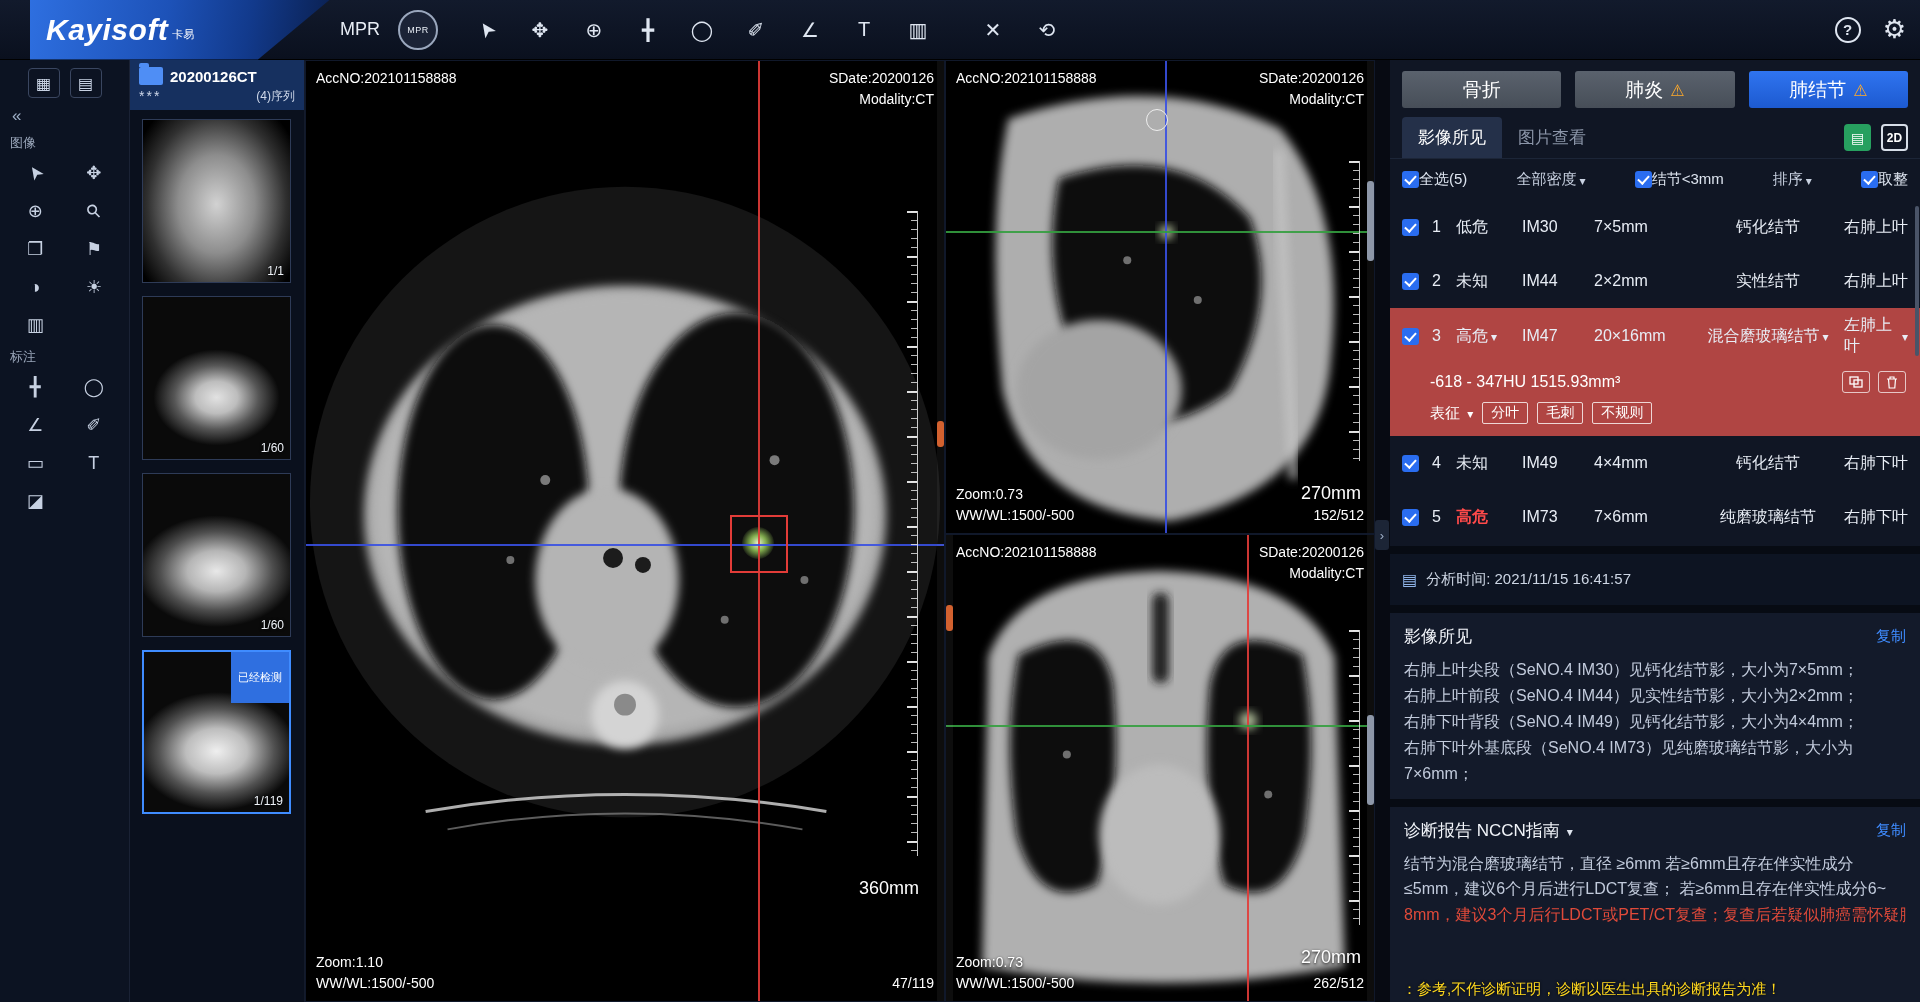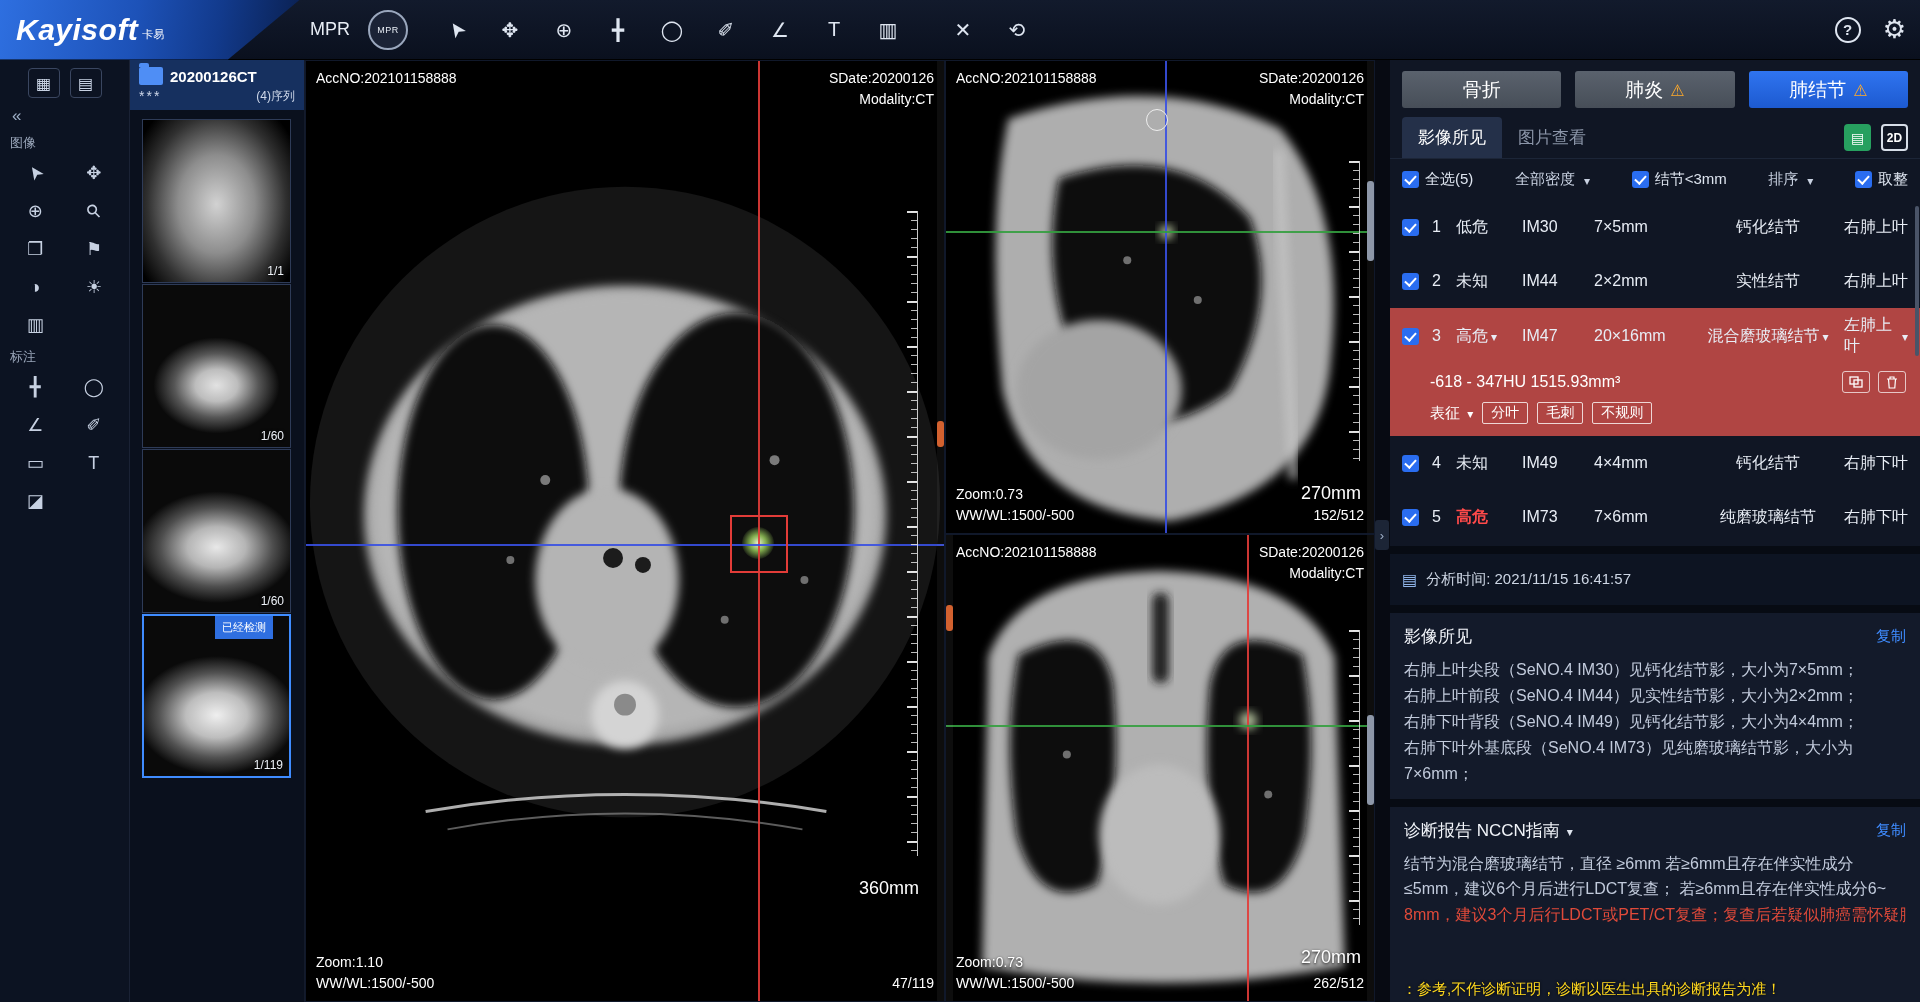--- a/index.html
+++ b/index.html
@@ -2,21 +2,21 @@
 <html><head>
 <meta charset="utf-8">
 <style>
   * { margin:0; padding:0; box-sizing:border-box; }
   html,body { width:1920px; height:1002px; overflow:hidden; background:#04060c;
     font-family:"Liberation Sans","DejaVu Sans",sans-serif; color:#dfe5ef; font-size:14px; }
   button { background:none; border:none; color:inherit; font:inherit; cursor:pointer; }
 
   
   .topbar { height:60px; display:flex; align-items:center; background:linear-gradient(#121a2c,#0a101e);
-    border-bottom:1px solid #000; position:relative; z-index:5; }
+    border-bottom:1px solid #000; position:relative; z-index:5;padding-left:30px; }
   .logo { width:300px; height:60px; background:linear-gradient(100deg,#2e6fe0 0%,#1d52b8 45%,#123a8c 72%,#0a1f4e 100%);
     clip-path:polygon(0 0,100% 0,76% 100%,0 100%); display:flex; align-items:center; padding-left:16px; flex:0 0 auto; }
   .logo-main { font-size:30px; font-weight:700; font-style:italic; color:#fff; letter-spacing:.5px; }
   .logo-cn { font-size:11px; color:#fff; margin-left:4px; margin-top:10px; }
   .mode-label { margin-left:10px; font-size:18px; color:#e8edf5; flex:0 0 auto; }
   .tbtn { width:44px; height:44px; margin:0 5px; display:flex; align-items:center; justify-content:center;
     color:#dfe6f1; font-size:20px; border-radius:6px; }
   .dial { width:40px; height:40px; border:2px solid #9aa7bd; border-radius:50%; font-size:9px; letter-spacing:.5px;
     color:#e8edf5; background:#1b2336; margin-left:18px; }
   .rot-cursor { display:inline-block; transform:rotate(-125deg); }
@@ -45,30 +45,30 @@
   .series { background:#0a101d; border-right:1px solid #141b2b; display:flex; flex-direction:column; }
   .series-head { background:#16305f; padding:7px 9px 5px; }
   .sh-top { display:flex; align-items:center; gap:7px; }
   .folder { width:24px; height:18px; background:#4f8ef5; border-radius:2px; position:relative; flex:0 0 auto; }
   .folder::before { content:""; position:absolute; top:-4px; left:0; width:10px; height:4px; background:#4f8ef5;
     border-radius:2px 2px 0 0; }
   .sh-title { font-size:15px; font-weight:700; color:#fff; }
   .sh-bottom { display:flex; justify-content:space-between; margin-top:3px; color:#cfd8ea; }
   .sh-stars { font-size:14px; letter-spacing:2px; }
   .sh-count { font-size:12px; }
-  .thumbs { padding:9px 12px; display:flex; flex-direction:column; gap:1px; overflow:hidden; }
+  .thumbs { padding:9px 12px; display:flex; flex-direction:column; gap:13px; overflow:hidden; }
   .thumb { width:149px; height:164px; border:1px solid #2e3b57; background:#000; position:relative; flex:0 0 auto; }
   .thumb.selected { border:2px solid #3f8cff; }
   .t-art { position:absolute; inset:0; }
   .thumb:nth-of-type(1) .t-art { background:radial-gradient(ellipse 62% 72% at 50% 52%,#d2d2d2 0%,#8d8d8d 42%,#303030 76%,#000 100%); }
   .thumb:nth-of-type(2) .t-art { background:radial-gradient(ellipse 55% 38% at 50% 62%,#e2e2e2 0%,#bdbdbd 26%,#565656 52%,#0a0a0a 78%); }
   .thumb:nth-of-type(3) .t-art { background:radial-gradient(ellipse 66% 42% at 50% 60%,#e8e8e8 0%,#b5b5b5 30%,#4e4e4e 58%,#0a0a0a 82%); }
   .thumb:nth-of-type(4) .t-art { background:radial-gradient(ellipse 66% 44% at 50% 62%,#efefef 0%,#bdbdbd 32%,#525252 60%,#0a0a0a 84%); }
   .t-label { position:absolute; bottom:4px; right:6px; font-size:12px; color:#eef2f8; text-shadow:0 0 3px #000; }
-  .t-badge { position:absolute; top:0; right:16px; background:#2f6fe0; color:#fff; font-size:11px; padding:4px 7px; }
+  .t-badge { position:absolute; top:0; right:0; background:#2f6fe0; color:#fff; font-size:11px; padding:18px 7px; }
 
   
   .vp { position:relative; background:#000; overflow:hidden; border:1px solid #10182a; }
   .vp-axial { height:100%; }
   .ortho { display:flex; flex-direction:column; }
   .vp-sag { height:474px; }
   .vp-cor { flex:1; }
   .art { position:absolute; inset:0; }
   .art svg { width:100%; height:100%; display:block; }
   .ov { position:absolute; font-size:14px; color:#fff; text-shadow:0 1px 3px #000; line-height:1.5; z-index:6; }
@@ -108,21 +108,21 @@
   .warn::after { content:"⚠"; color:#ffaa2b; margin-left:7px; font-size:16px; }
   .vtabs { display:flex; align-items:center; padding:0 12px; height:42px; border-bottom:1px solid #1c2537; }
   .vtab { padding:9px 16px; font-size:17px; color:#8b95a8; }
   .vtab.active { color:#fff; background:#243049; border-radius:4px 4px 0 0; }
   .vtab-icons { margin-left:auto; display:flex; gap:10px; align-items:center; }
   .icon-report { width:27px; height:27px; background:#27a05f; border-radius:4px; color:#fff; font-size:14px;
     display:flex; align-items:center; justify-content:center; }
   .icon-2d { width:27px; height:27px; border:2px solid #d7dee8; border-radius:4px; color:#fff; font-size:12px;
     font-weight:700; display:flex; align-items:center; justify-content:center; }
   .filters { display:flex; align-items:center; justify-content:space-between; padding:11px 12px; font-size:15px; color:#dde4ef; }
-  .fitem { display:flex; align-items:center; gap:6px; cursor:pointer; }
+  .fitem { display:flex; align-items:center; cursor:pointer; }
   .caret::after { content:"▾"; font-size:12px; margin-left:3px; color:inherit; }
   .drop { color:#c9d2e2;justify-content:space-between; }
   .cb { width:17px; height:17px; background:#2a6df0; border-radius:3px; position:relative; flex:0 0 auto; display:inline-block; }
   .cb::after { content:""; position:absolute; left:5px; top:2px; width:5px; height:9px;
     border:solid #fff; border-width:0 2px 2px 0; transform:rotate(42deg); }
 
   .nlist { background:#101624; position:relative; }
   .nlist-scroll { position:absolute; right:1px; top:6px; width:4px; height:150px; background:#4a5468; border-radius:2px; z-index:3; }
   .nrow { display:grid; grid-template-columns:30px 24px 66px 72px 98px 152px 1fr; align-items:center;
     height:54px; padding:0 12px; font-size:16px; color:#e8edf5; }

